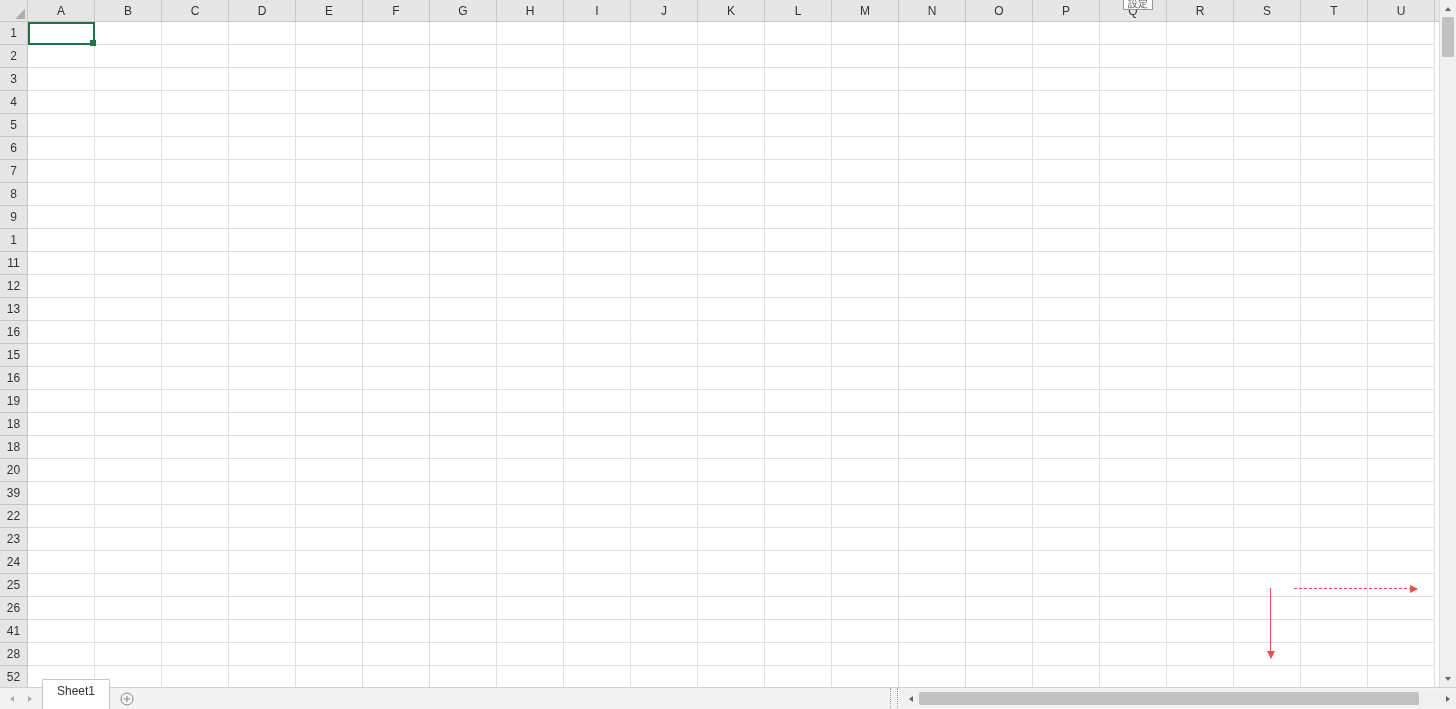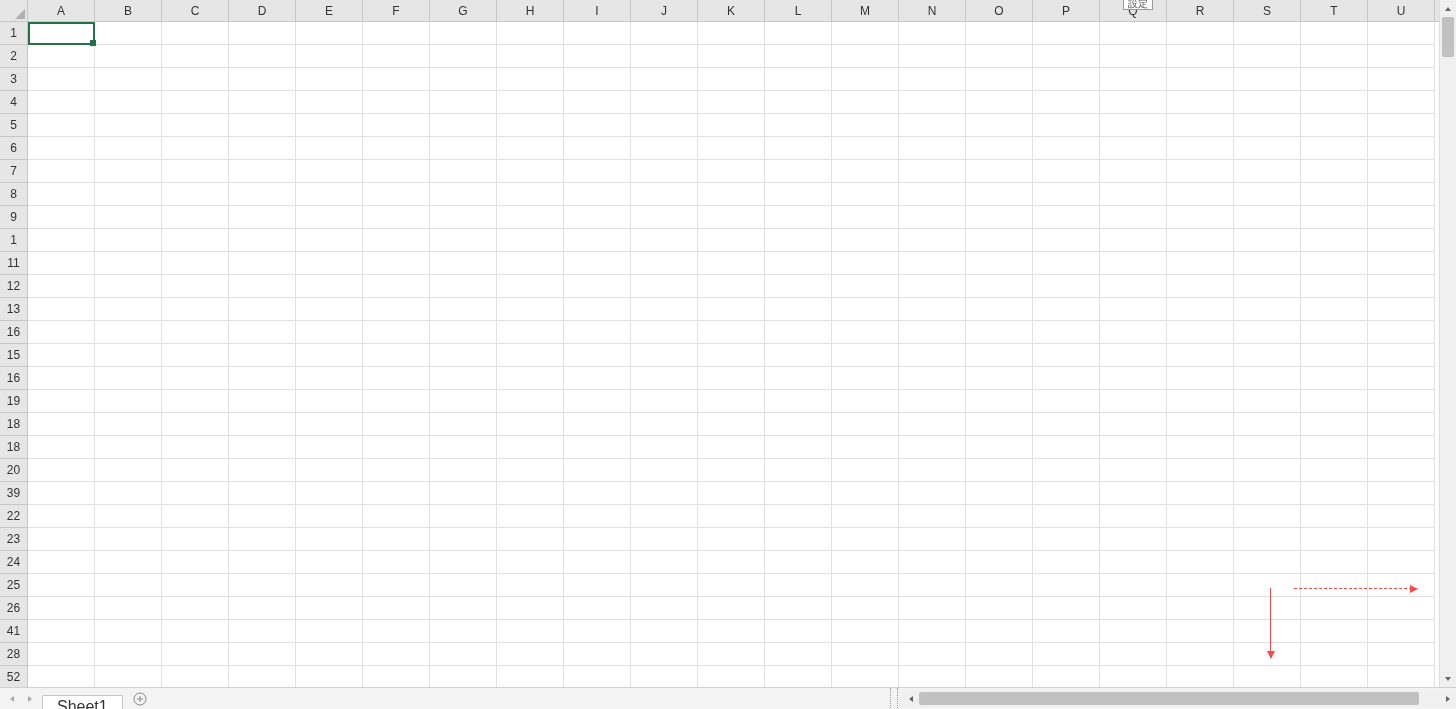--- a/index.html
+++ b/index.html
@@ -85,23 +85,23 @@
   }
   .sheet-nav {
     display: flex; align-items: center; padding: 0 6px; gap: 6px;
   }
   .sheet-nav .navbtn {
     width: 12px; height: 12px; display:flex; align-items:center; justify-content:center;
     color: #888;
   }
   .tabs { display: flex; align-items: flex-end; }
   .tab {
-    height: 14px; padding: 0 14px; line-height: 22px;
+    height: 30px; padding: 0 14px; line-height: 22px;
     background: #fff; border: 1px solid #c6c6c6; border-bottom: none;
-    font-size: 16px; color: #333; border-top-left-radius: 2px; border-top-right-radius: 2px;
+    font-size: 12px; color: #333; border-top-left-radius: 2px; border-top-right-radius: 2px;
   }
   .addsheet {
     width: 22px; height: 22px; display:flex; align-items:center; justify-content:center;
     color: #666; margin-left: 6px;
   }
 
   .hscroll {
     flex: 1; display:flex; align-items:center; justify-content:flex-end;
   }
   .hscroll .splitter {

